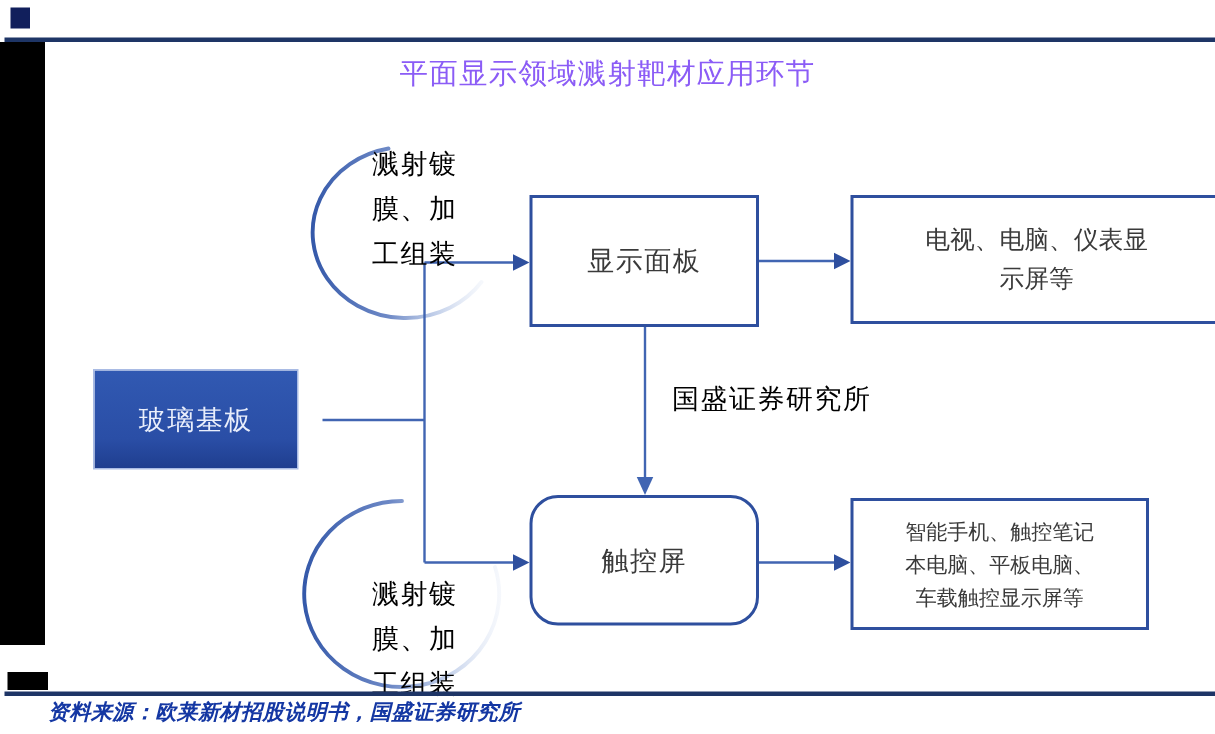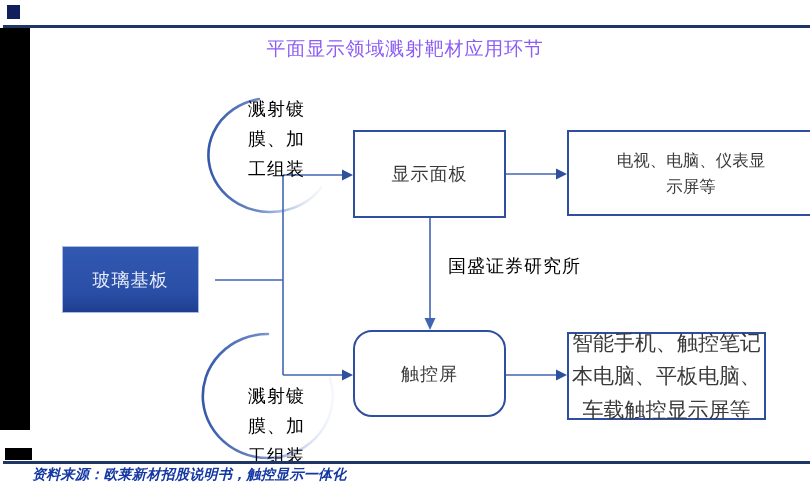--- a/index.html
+++ b/index.html
@@ -38,21 +38,21 @@
   }
   .node.filled{
     background:linear-gradient(180deg,#3159b2 0%, #2a4ea6 70%, #1f3e8f 100%);
     border:1px solid #a9bbe4; color:#e9eefb;
   }
   .multiline{white-space:pre-line; line-height:1.6;}
   .node-glass{left:62px; top:246px; width:137px; height:67px; font-size:18px; letter-spacing:1px;}
   .node-panel{left:353px; top:130px; width:153px; height:88px; font-size:18px; letter-spacing:1px;}
   .node-display-apps{left:567px; top:130px; width:248px; height:86px; font-size:16.5px;}
   .node-touch{left:353px; top:330px; width:153px; height:87px; font-size:18px; letter-spacing:1px;border-radius:19px;}
-  .node-touch-apps{left:567px; top:332px; width:199px; height:88px; font-size:21px; line-height:1.58;}
+  .node-touch-apps{left:567px; top:332px; width:199px; height:88px; font-size:14px; line-height:1.58;}
   .edge-label{
     position:absolute; color:#000000; white-space:pre-line;
   }
   .label-sputter{font-size:18px; line-height:30px; width:70px; letter-spacing:1px;}
   .label-sputter.top{left:248px; top:94px;}
   .label-sputter.bottom{left:248px; top:381px;}
   .label-integration{left:448px; top:254px; font-size:18px; letter-spacing:1px; white-space:nowrap;}
   .connector-layer{position:absolute; left:0; top:0; width:810px; height:489px; pointer-events:none;}
 </style>
 </head>
@@ -116,15 +116,15 @@
 膜、加
 工组装</div>
 
   <div class="edge-label label-sputter bottom">溅射镀
 膜、加
 工组装</div>
 
   <div class="edge-label label-integration">国盛证券研究所</div>
 
   <div class="rule bottom"></div>
-  <div class="source-note">资料来源：欧莱新材招股说明书，触控显示一体化</div>
+  <div class="source-note">资料来源：欧莱新材招股说明书，国盛证券研究所</div>
 
 </div>
 
 </body></html>

